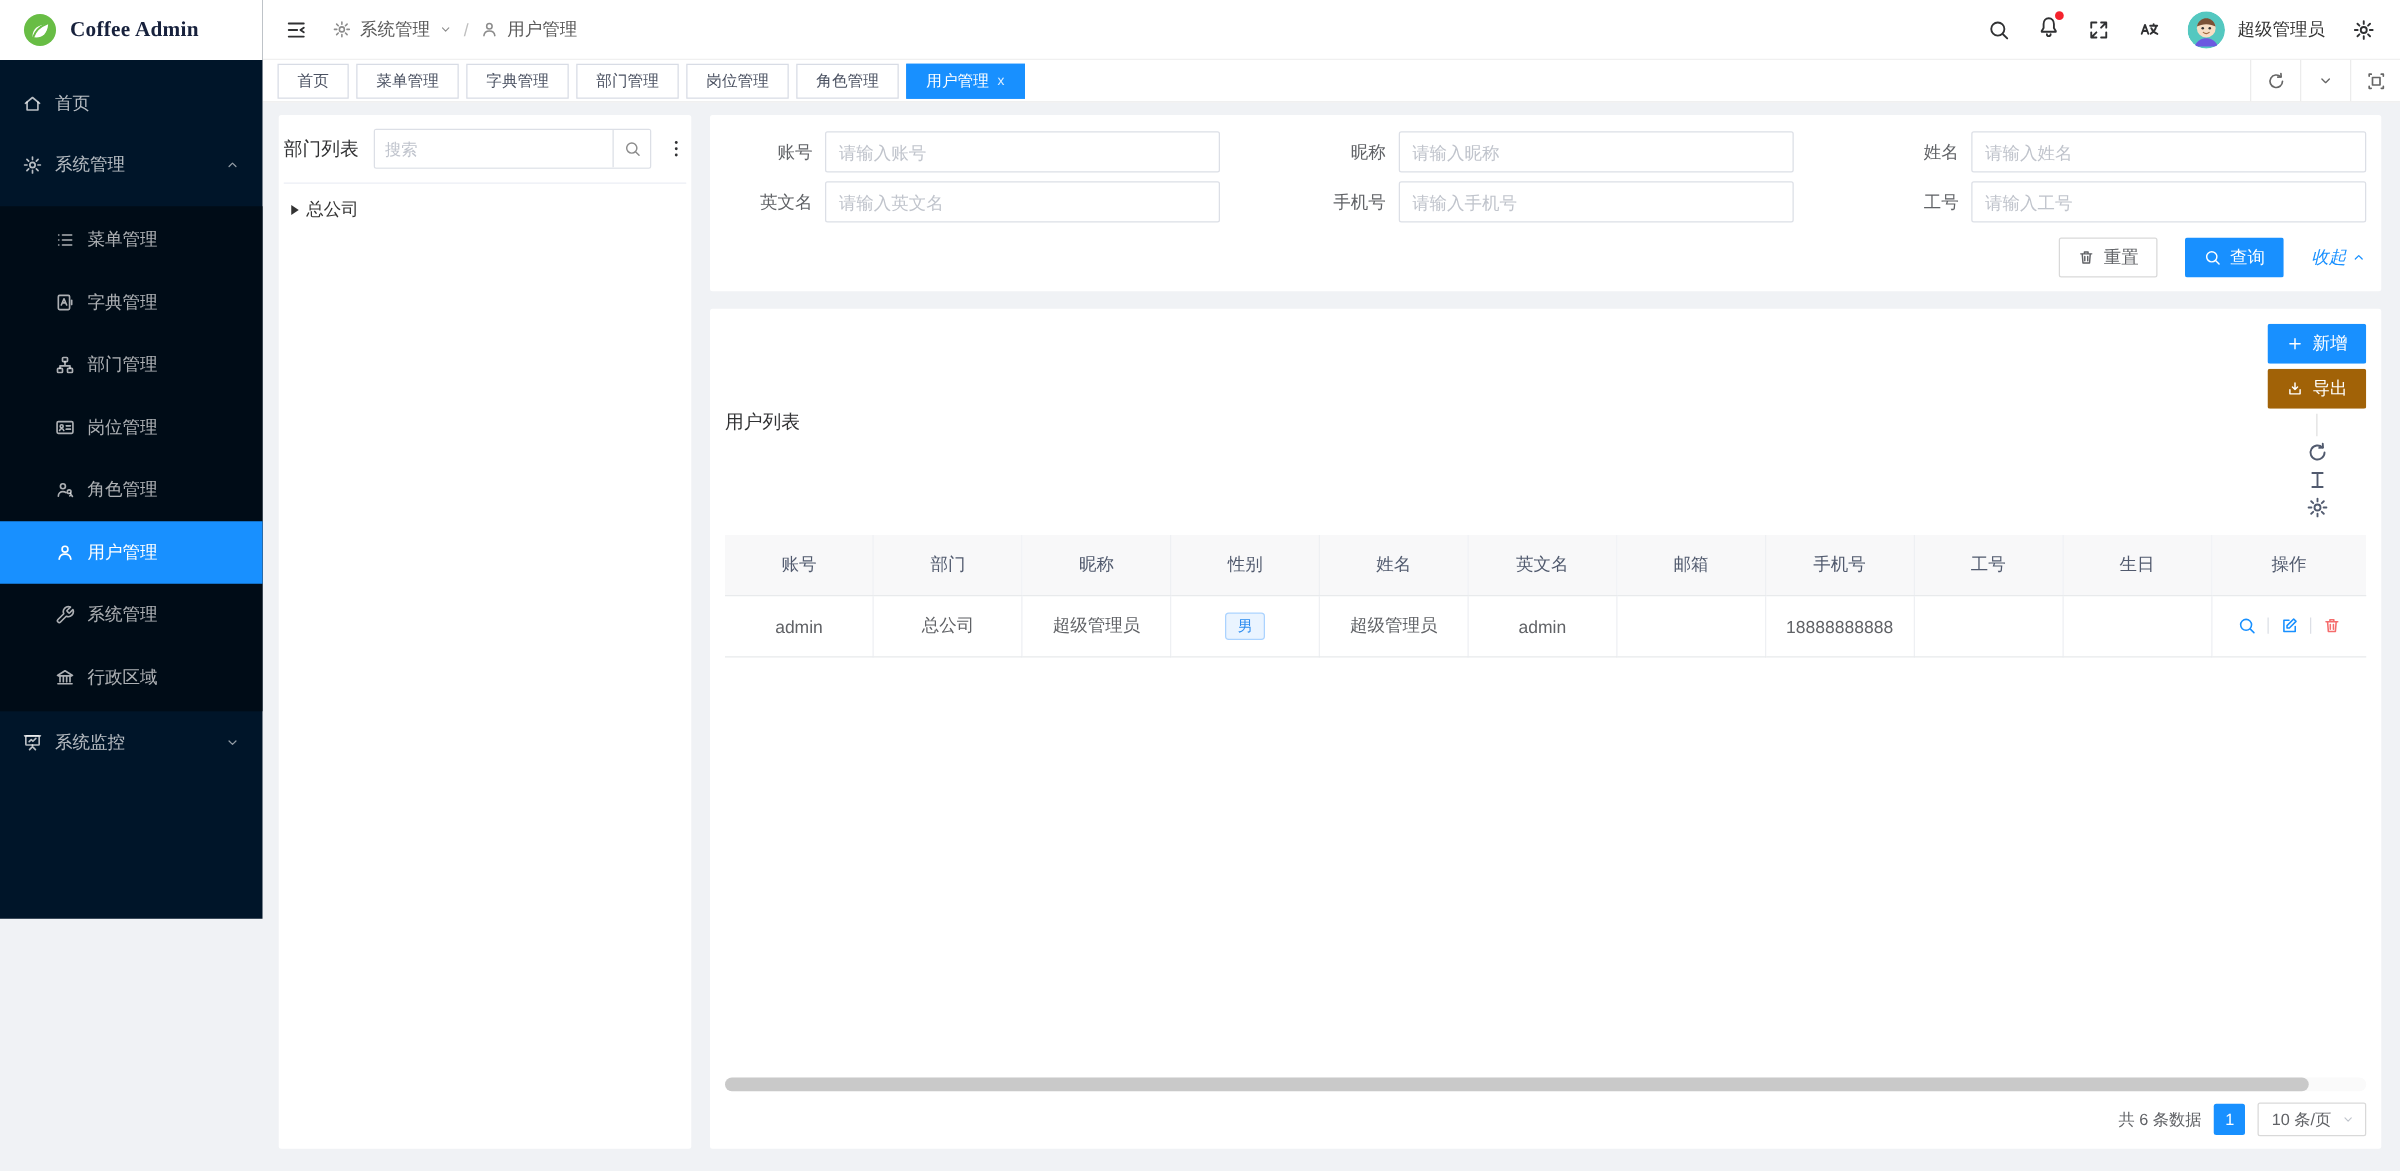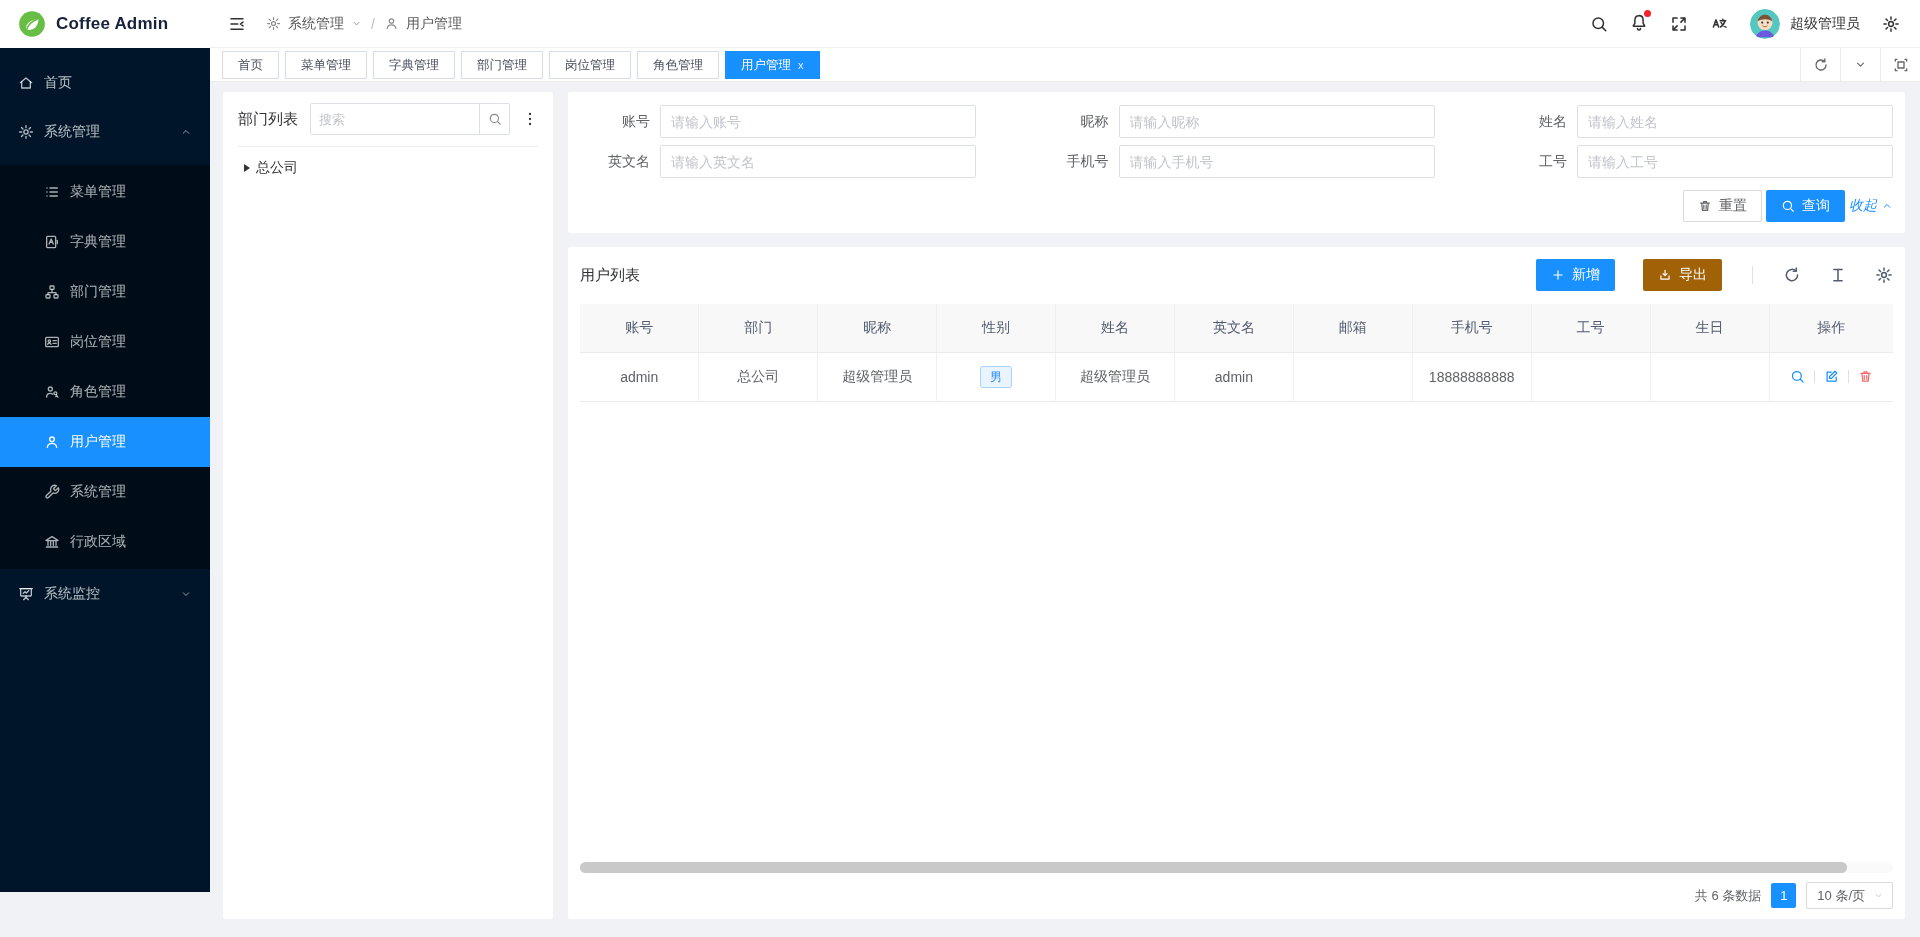--- a/index.html
+++ b/index.html
@@ -2,21 +2,21 @@
 <html><head>
 <meta charset="utf-8">
 <style>
   * { margin:0; padding:0; box-sizing:border-box; }
   html,body { width:1920px; height:937px; overflow:hidden;
     font-family:"Liberation Sans","DejaVu Sans",sans-serif; background:#f0f2f5; color:#303133; }
   .ic { width:16px; height:16px; flex:none; }
   svg.ic { stroke:currentColor; fill:none; stroke-width:2; stroke-linecap:round; stroke-linejoin:round; }
 
   
-  .sidebar { position:absolute; left:0; top:0; width:210px; height:892px; background:#001529; z-index:5; }
+  .sidebar { position:absolute; left:0; top:0; width:210px; height:735px; background:#001529; z-index:5;font-family:Liberation Serif, serif; }
   .logo { height:48px; background:#fff; display:flex; align-items:center; gap:10px; padding-left:18px; }
   .logo-title { font-size:17px; font-weight:bold; color:#17213c; letter-spacing:.2px; }
   .nav { padding-top:10px; }
   .mi { height:49px; display:flex; align-items:center; gap:10px; padding:0 18px; font-size:14px;
         color:rgba(255,255,255,.72); cursor:pointer; }
   .mi .chev { margin-left:auto; width:12px; height:12px; opacity:.8; }
   .submenu { background:#000c17; padding:2px 0; margin-top:9px; }
   .submenu .mi { padding-left:44px; height:50px; color:rgba(255,255,255,.68); }
   .submenu .mi.active { background:#1890ff; color:#fff; }
   .mi.monitor { margin-top:0; }
@@ -44,21 +44,21 @@
   .tabctl { margin-left:auto; display:flex; height:100%; }
   .tabctl .cell { width:40px; height:100%; border-left:1px solid #ececec; display:flex; align-items:center;
                   justify-content:center; color:#666; cursor:pointer; }
 
   
   .content { position:absolute; left:210px; top:82px; right:0; bottom:0; padding:10px 15px 18px 13px;
              display:flex; gap:15px; }
   .card { background:#fff; border-radius:2px; }
 
   
-  .dept { width:330px; padding:0 15px; }
+  .dept { width:330px; padding:0 4px; }
   .dept-head { display:flex; align-items:center; gap:12px; padding:11px 0; border-bottom:1px solid #ebeef5; }
   .dept-title { font-size:15px; color:#303133; white-space:nowrap; }
   .dsearch { display:flex; flex:1; height:32px; border:1px solid #dcdfe6; border-radius:2px; overflow:hidden; }
   .dsearch input { flex:1; border:none; outline:none; padding:0 8px; font-size:13px; color:#606266; min-width:0; }
   .dsearch input::placeholder { color:#bfc3cc; }
   .dsearch .dbtn { width:30px; border-left:1px solid #dcdfe6; display:flex; align-items:center;
                    justify-content:center; color:#8c8c8c; cursor:pointer; background:#fff; }
   .kebab { width:16px; height:20px; color:#303133; cursor:pointer; }
   .tree-item { display:flex; align-items:center; gap:6px; padding:12px 2px 0 6px; font-size:14px; color:#333; cursor:pointer; }
   .caret { width:0; height:0; border-left:6px solid #333; border-top:4.5px solid transparent; border-bottom:4.5px solid transparent; }
@@ -67,35 +67,35 @@
   .main-col { flex:1; display:flex; flex-direction:column; gap:14px; min-width:0; }
 
   
   .form-card { height:141px; padding:13px 12px 10px; }
   .form-row { display:flex; justify-content:space-between; margin-bottom:7px; }
   .field { display:flex; align-items:center; }
   .field label { width:70px; text-align:right; margin-right:10px; font-size:14px; color:#606266; white-space:nowrap; }
   .field input { width:316px; height:33px; border:1px solid #dcdfe6; border-radius:2px; padding:0 10px;
                  font-size:14px; color:#606266; outline:none; }
   .field input::placeholder { color:#c0c4cc; }
-  .form-actions { display:flex; justify-content:flex-end; align-items:center; gap:4px; margin-top:12px; }
+  .form-actions { display:flex; justify-content:flex-end; align-items:center; gap:22px; margin-top:12px; }
   .btn { height:32px; display:inline-flex; align-items:center; gap:7px; padding:0 14px; border-radius:2px;
          font-size:14px; cursor:pointer; border:1px solid transparent; }
   .btn .ic { width:14px; height:14px; }
   .btn-plain { background:#fff; border-color:#d9d9d9; color:#606266; }
   .btn-primary { background:#1890ff; color:#fff; }
   .btn-warning { background:#a16207; color:#fff; }
   .link-collapse { color:#1890ff; font-size:14px; display:inline-flex; align-items:center; gap:4px; cursor:pointer;font-style:italic; }
   .link-collapse .ic { width:12px; height:12px; }
 
   
   .table-card { flex:1; padding:12px; position:relative; display:flex; flex-direction:column; }
   .tc-head { display:flex; align-items:center; margin-bottom:13px; }
   .tc-title { font-size:15px; color:#303133; }
-  .tc-actions { margin-left:auto; display:flex; align-items:center; gap:28px; }
+  .tc-actions { margin-left:auto; display:flex; align-items:center; gap:4px;flex-direction:column; }
   .tc-sep { width:1px; height:18px; background:#e0e0e0; margin:0 2px; }
   .tool-ic { width:18px; height:18px; color:#515a6e; cursor:pointer; }
 
   table.grid { width:100%; border-collapse:collapse; table-layout:fixed; }
   .grid th, .grid td { text-align:center; font-weight:400; font-size:14px; height:48px;
                        border-bottom:1px solid #e8eaec; border-right:1px solid #eef0f3; overflow:hidden; white-space:nowrap; }
   .grid th:last-child, .grid td:last-child { border-right:none; }
   .grid th { background:#f8f8f9; color:#515a6e; border-bottom:1px solid #e8eaec; }
   .grid td { color:#606266; height:49px;margin-top:42px; }
   .grid .op { width:124px; box-shadow:-8px 0 8px -6px rgba(0,0,0,.22); }

